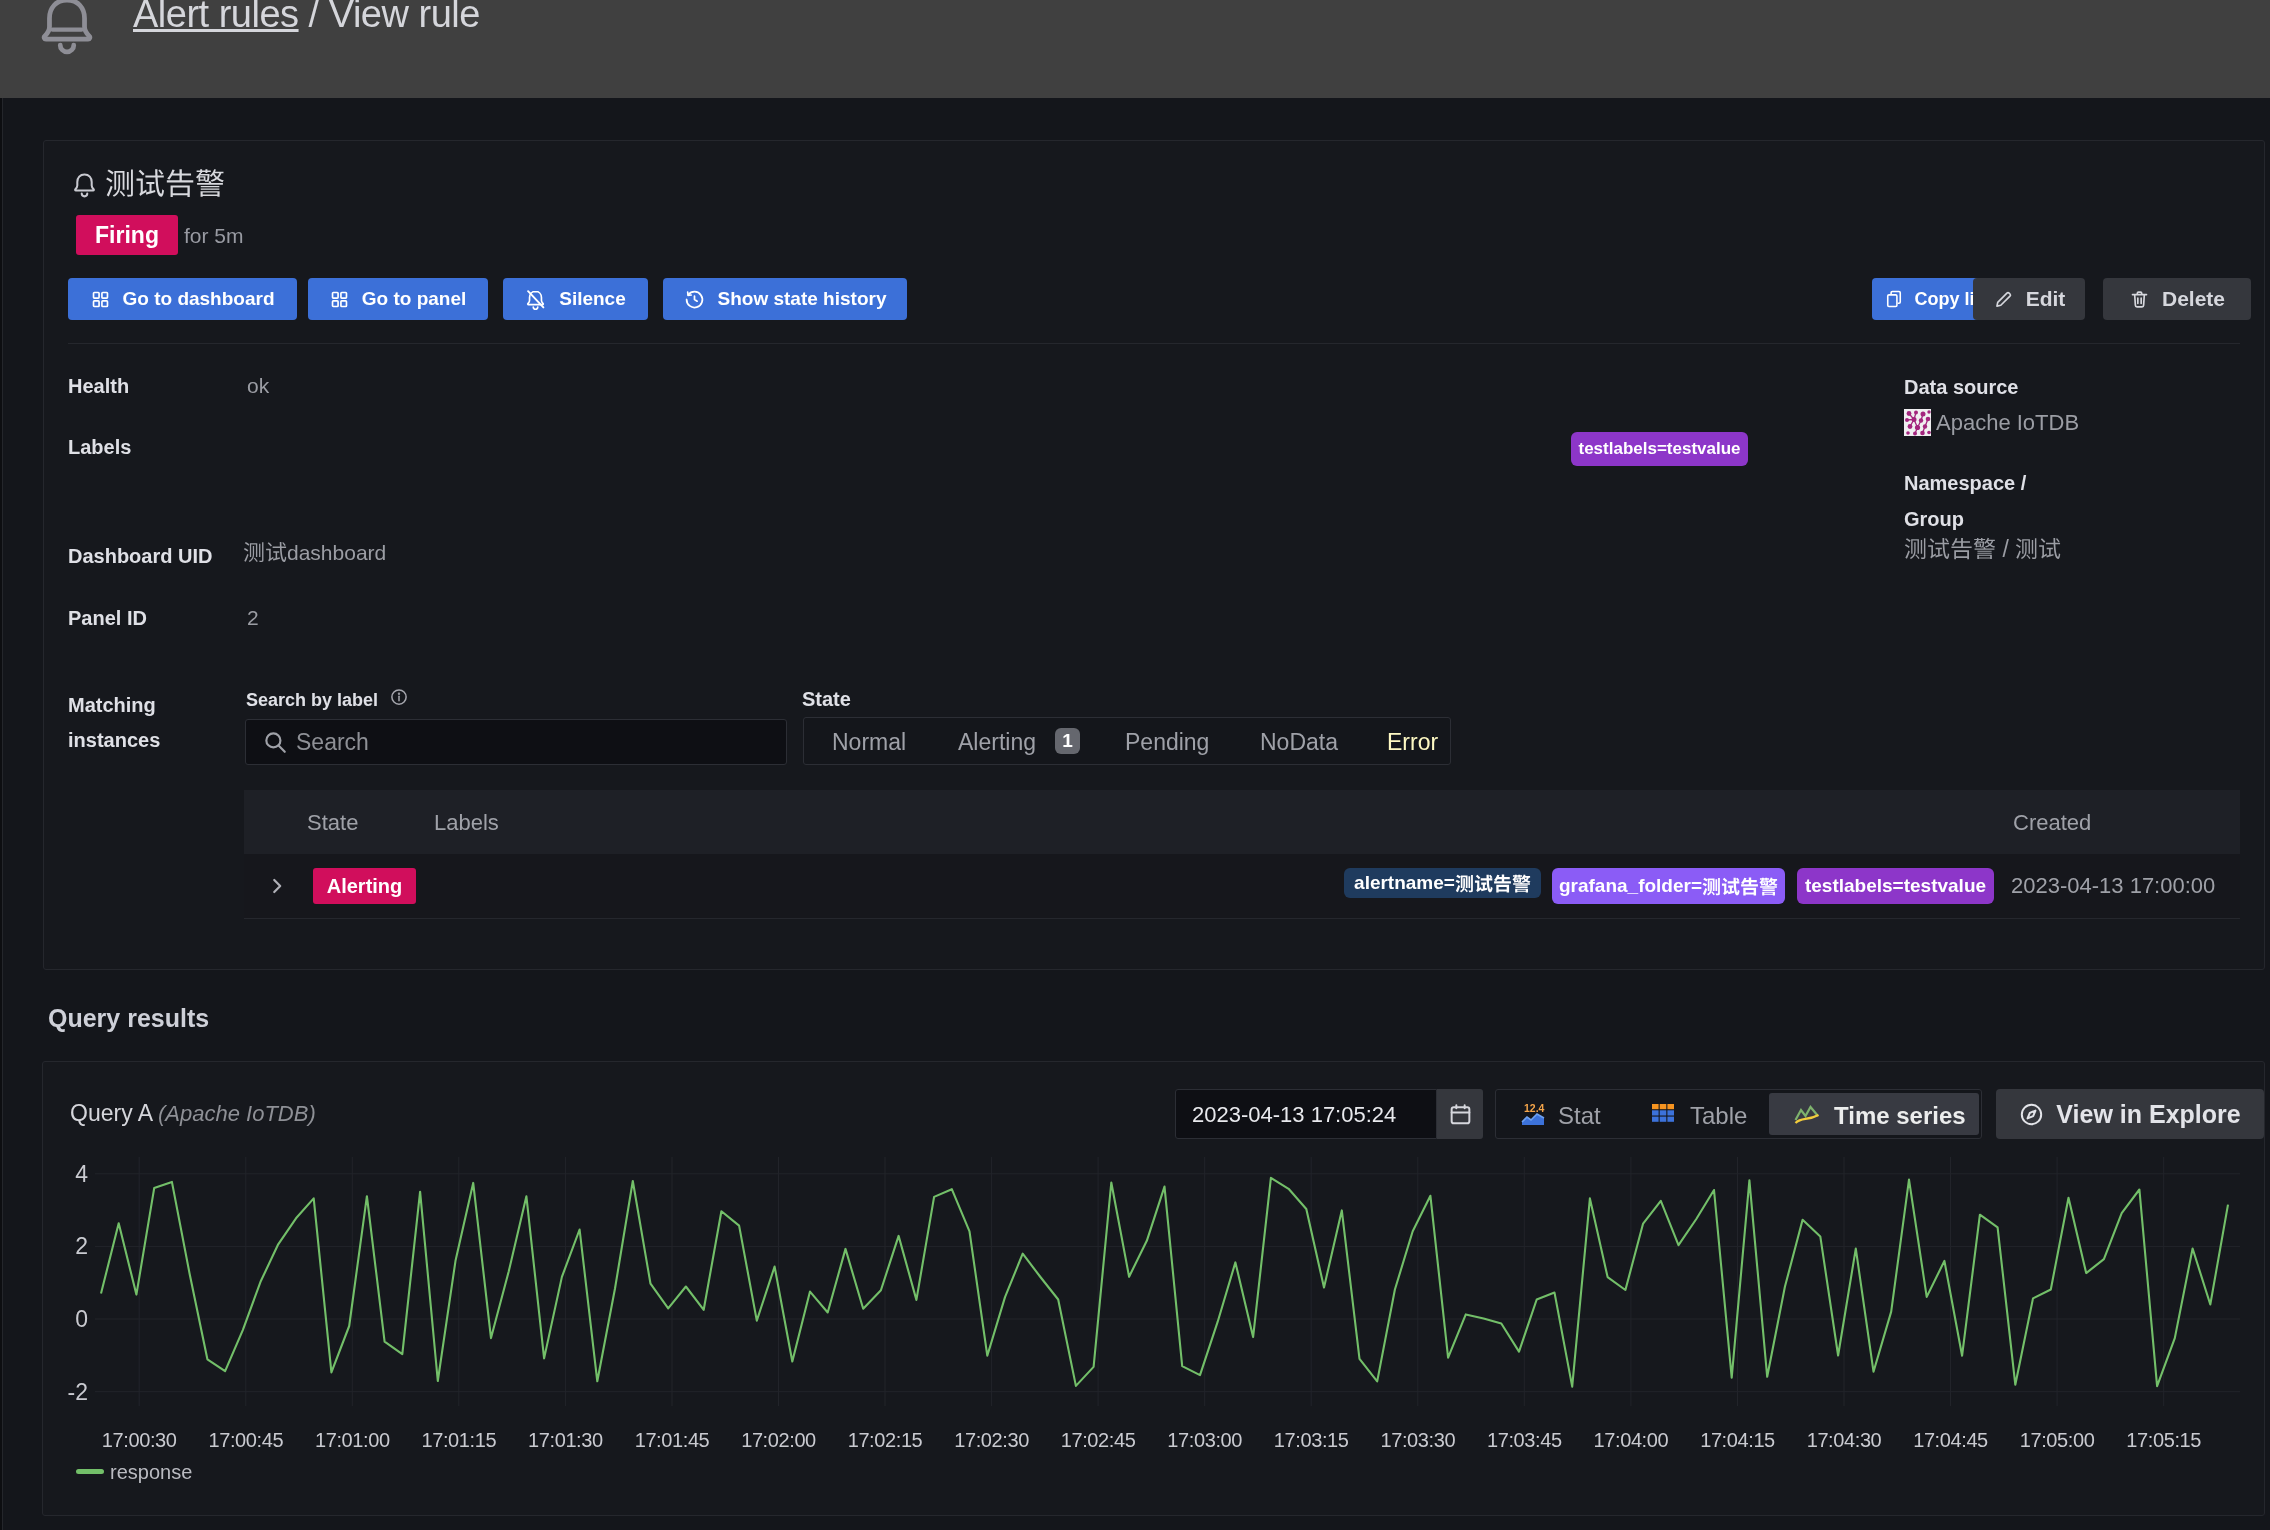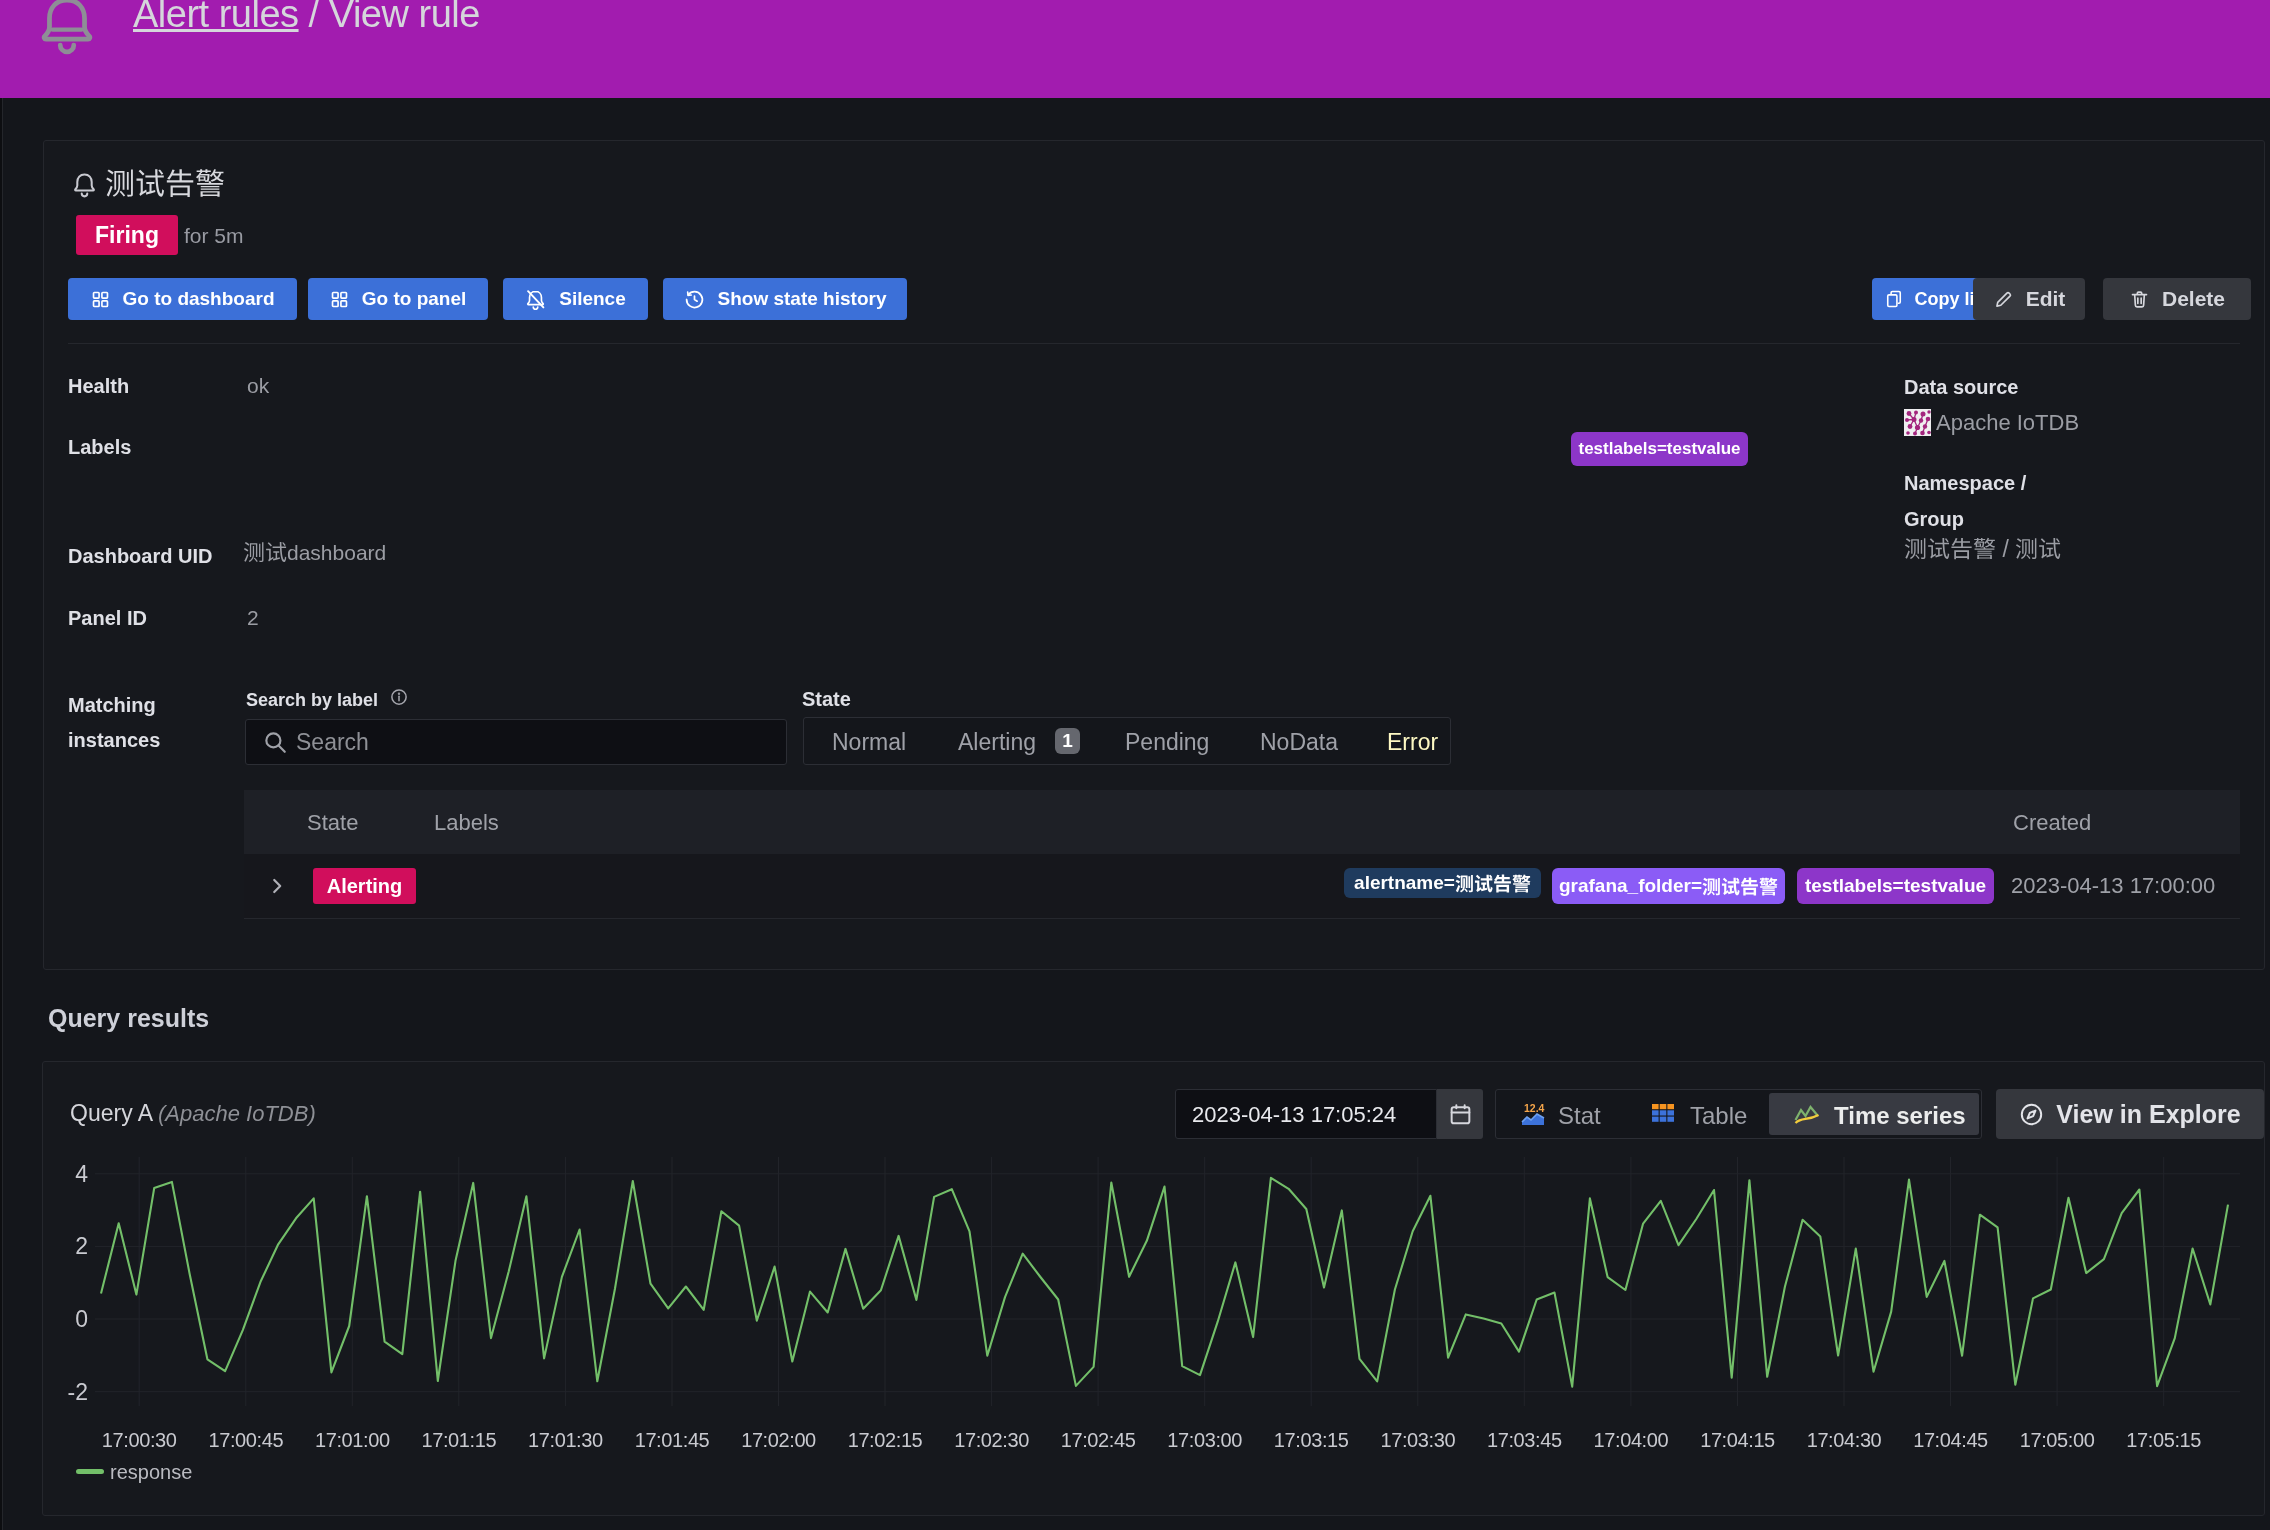--- a/index.html
+++ b/index.html
@@ -1,19 +1,19 @@
 <!DOCTYPE html>
 <html><head><meta charset="utf-8">
 <style>
 * { margin:0; padding:0; box-sizing:border-box; }
 html,body { width:2270px; height:1530px; background:#111217; font-family:"Liberation Sans",sans-serif; overflow:hidden; }
 #root { position:relative; width:2270px; height:1530px; }
 .abs { position:absolute; }
 .cjk { display:inline-block; }
-#topbar { position:absolute; left:0; top:0; width:2270px; height:98px; background:#a21caf; }
+#topbar { position:absolute; left:0; top:0; width:2270px; height:98px; background:#404040; }
 #content { position:absolute; left:0; top:98px; width:2270px; height:1432px; background:#14161b; }
 .card { position:absolute; background:#16181d; border:1px solid #25272d; border-radius:3px; }
 .blue-btn { position:absolute; height:42px; background:#3c70d8; border-radius:4px; color:#fff; font-size:19px; font-weight:bold;
   display:flex; align-items:center; justify-content:center; gap:13px; white-space:nowrap; }
 .grey-btn { position:absolute; height:42px; background:#35373d; border-radius:4px; color:#d6d7dd; font-size:21px; font-weight:bold;
   display:flex; align-items:center; justify-content:center; gap:12px; white-space:nowrap; }
 .lbl { position:absolute; font-size:20px; font-weight:bold; color:#dfe0e6; }
 .val { position:absolute; font-size:21px; color:#9b9da4; }
 .badge { position:absolute; border-radius:6px; color:#fff; font-weight:bold; display:flex; align-items:center; justify-content:center;margin-left:8px; }
 </style></head>

